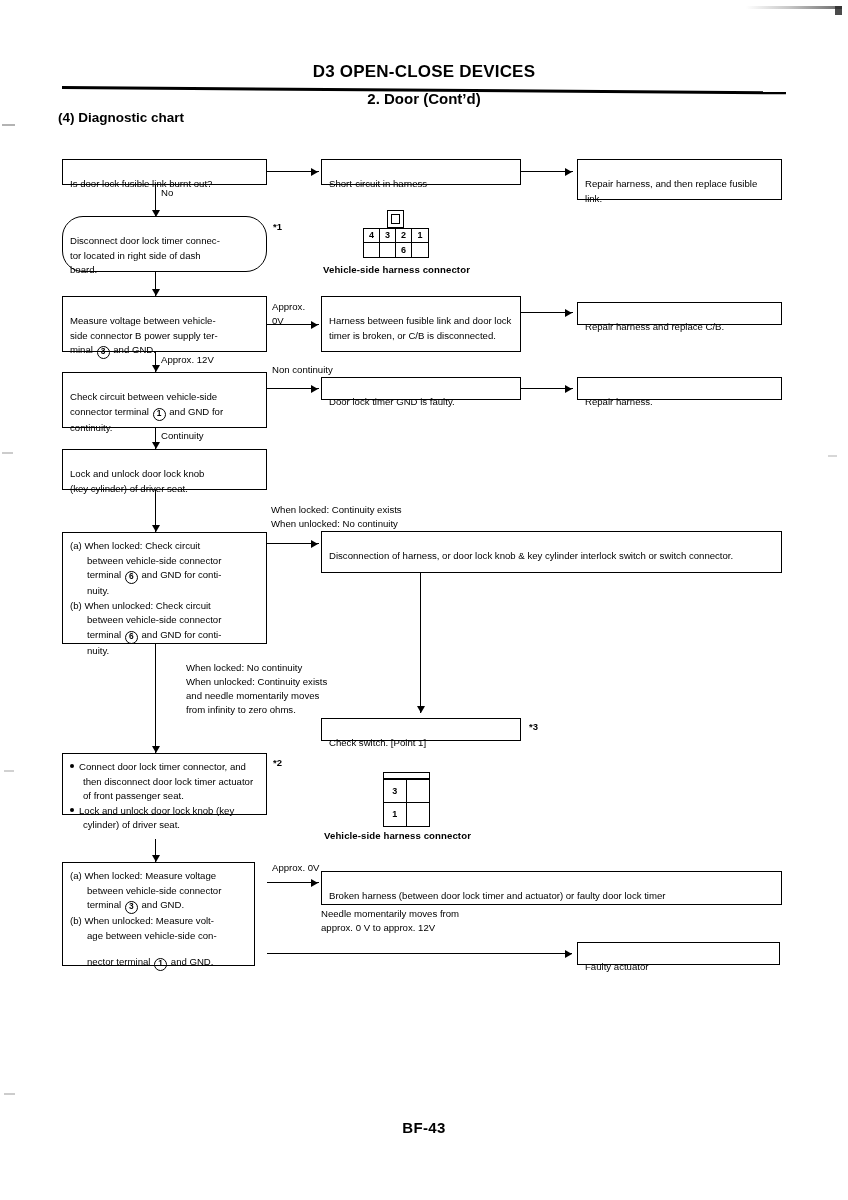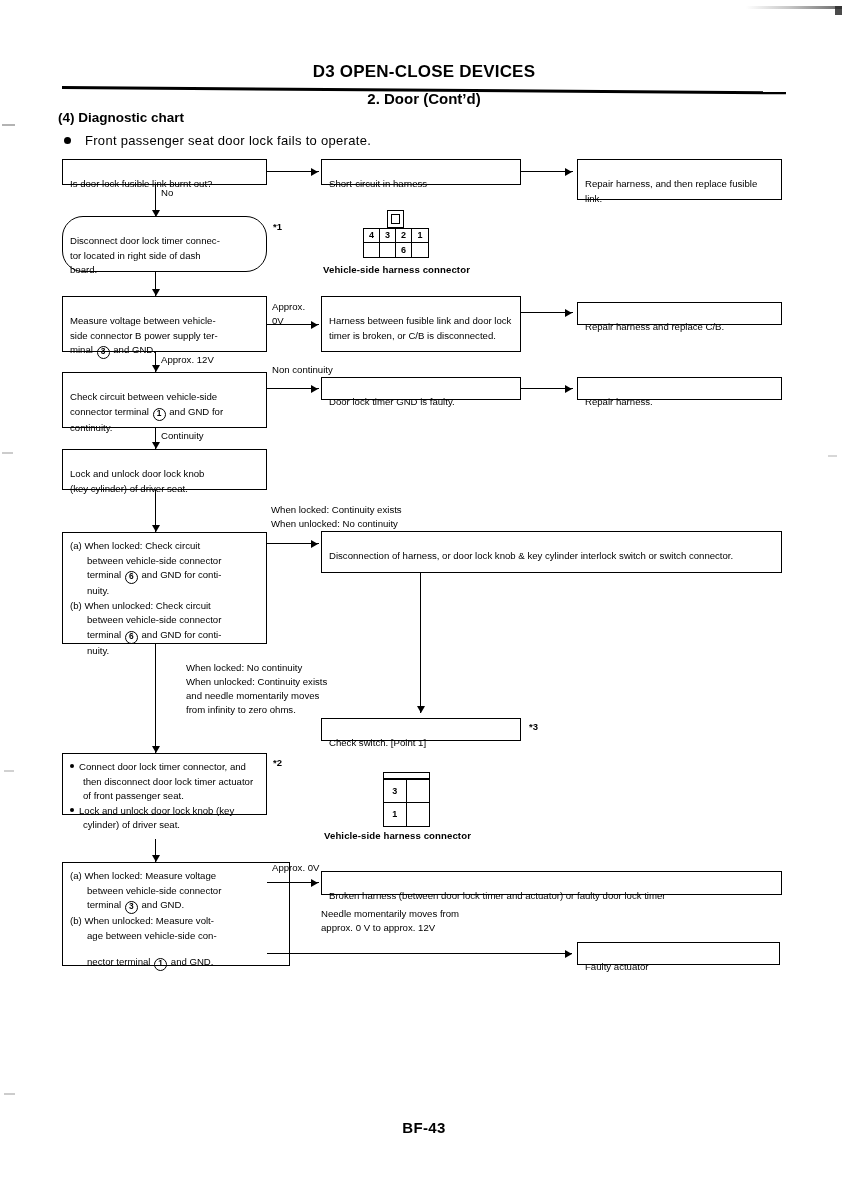--- a/index.html
+++ b/index.html
@@ -121,23 +121,20 @@
   <div class="tick" style="left:2px;top:124px;"></div>
   <div class="tick" style="left:2px;top:452px;width:11px;opacity:.5;"></div>
   <div class="tick" style="left:4px;top:770px;width:10px;opacity:.45;"></div>
   <div class="tick" style="left:4px;top:1093px;width:11px;opacity:.5;"></div>
   <div class="tick" style="left:828px;top:455px;width:9px;opacity:.4;"></div>
 
   <div class="hdr-title">D3 OPEN-CLOSE DEVICES</div>
   <div class="hdr-rule"></div>
   <div class="hdr-sub">2. Door (Cont’d)</div>
   <div class="sec-title">(4)  Diagnostic chart</div>
-  <div class="bullet-line">
-    <span class="dot"></span><span>Front passenger seat door lock fails to operate.</span>
-  </div>
 
   <div class="box" style="left:62px;top:159px;width:205px;height:26px;">
     <p>Is door lock fusible link burnt out?</p>
   </div>
   <div class="ln lnh" style="left:267px;top:171px;width:52px;"></div>
   <div class="arr-r" style="left:311px;top:167.5px;"></div>
 
   <div class="box" style="left:321px;top:159px;width:200px;height:26px;">
     <p>Short-circuit in harness</p>
   </div>
@@ -286,34 +283,34 @@
       <div class="cell" style="border-right:none;"></div>
       <div class="cell" style="border-bottom:none;">1</div>
       <div class="cell" style="border-right:none;border-bottom:none;"></div>
     </div>
     <div class="cap" style="left:-59px;top:58px;">Vehicle-side harness connector</div>
   </div>
 
   <div class="ln lnv" style="left:155px;top:839px;height:24px;"></div>
   <div class="arr-d" style="left:151.5px;top:855px;"></div>
 
-  <div class="box" style="left:62px;top:862px;width:228px;height:104px;padding-top:6px;">
+  <div class="box" style="left:62px;top:862px;width:193px;height:104px;padding-top:6px;">
     <span class="hang">(a) When locked: Measure voltage</span>
     <span class="hang" style="padding-left:17px;text-indent:0;display:block;"><span>between vehicle-side connector</span></span>
     <span class="hang" style="padding-left:17px;text-indent:0;display:block;"><span>terminal</span> <span class="cir">3</span> <span>and GND.</span></span>
     <span class="hang">(b) When unlocked: Measure volt-</span>
     <span class="hang" style="padding-left:17px;text-indent:0;display:block;"><span>age between vehicle-side con-</span></span>
     <span class="hang" style="padding-left:17px;text-indent:0;display:block;margin-top:12px;"><span>nector terminal</span> <span class="cir">1</span> <span>and GND.</span></span>
   </div>
 
   <div class="ln lnh" style="left:267px;top:882px;width:52px;"></div>
   <div class="arr-r" style="left:311px;top:878.5px;"></div>
   <div class="lbl" style="left:272px;top:861px;">Approx. 0V</div>
 
-  <div class="box" style="left:321px;top:871px;width:461px;height:24px;">
+  <div class="box" style="left:321px;top:871px;width:461px;height:34px;">
     <p>Broken harness (between door lock timer and actuator) or faulty door lock timer</p>
   </div>
 
   <div class="lbl" style="left:321px;top:907px;">Needle momentarily moves from
 approx. 0 V to approx. 12V</div>
 
   <div class="ln lnh" style="left:267px;top:953px;width:305px;"></div>
   <div class="arr-r" style="left:565px;top:949.5px;"></div>
 
   <div class="box" style="left:577px;top:942px;width:203px;height:22px;">

